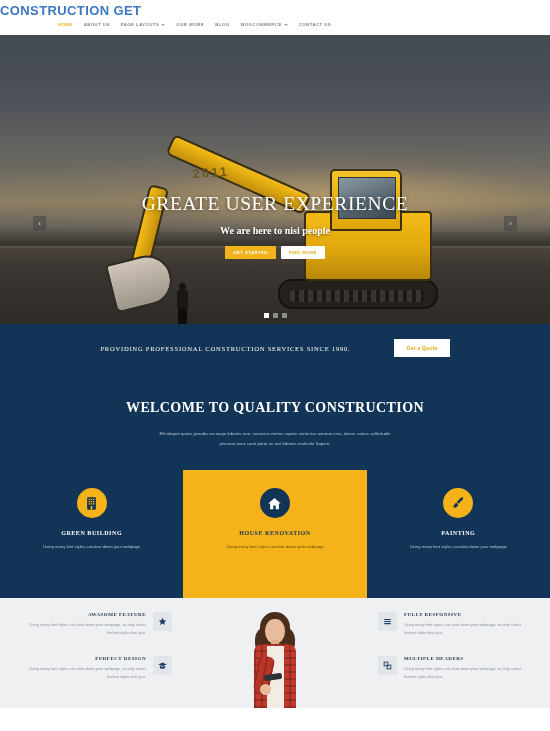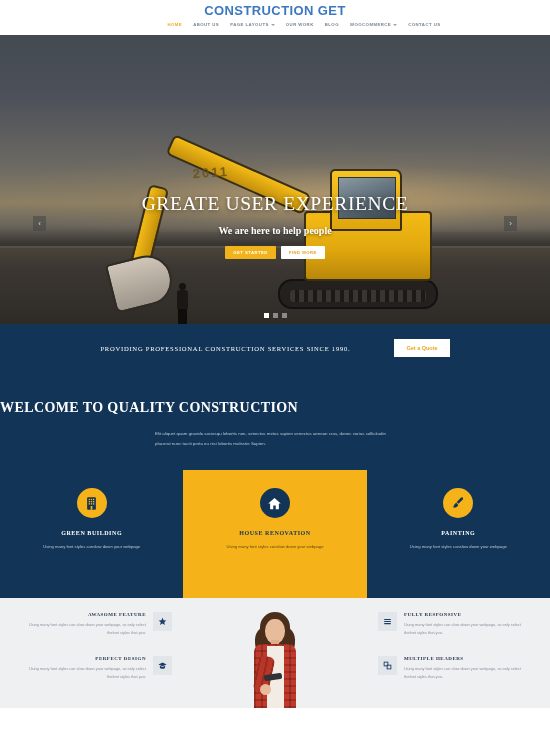--- a/index.html
+++ b/index.html
@@ -6,21 +6,21 @@
   html,body { width:550px; height:731px; overflow:hidden; }
   body {
     font-family:"Liberation Sans", sans-serif;
     background:#ffffff;
     -webkit-font-smoothing:antialiased;
   }
 
   
   .site-header {
     height:35px; background:#ffffff; position:relative;
-    display:flex; flex-direction:column; align-items:center;
+    display:flex; flex-direction:column; align-items:flex-start;
     padding-top:3px;
   }
   .logo {
     font-size:13px; font-weight:bold; letter-spacing:.4px;
     color:#3c78c0; font-family:"Liberation Sans", sans-serif;
   }
   .main-nav {
     display:flex; align-items:center; gap:11px;
     margin-top:4px; margin-left:58px;
   }
@@ -153,21 +153,21 @@
   .cta-text {
     font-family:"Liberation Serif", serif; font-size:6.6px;
     letter-spacing:.75px; color:#ffffff; text-transform:uppercase;
   }
   .cta-btn {
     background:#ffffff; color:#e8a923; font-size:5.5px; font-weight:bold;
     padding:6px 12px; white-space:nowrap;
   }
 
   
-  .welcome { background:#123456; padding:28px 0 0; text-align:left; }
+  .welcome { background:#123456; padding:28px 0 0; text-align:center; }
   .welcome h2 {
     font-family:"Liberation Serif", serif; font-weight:bold;
     font-size:14px; letter-spacing:.4px; color:#ffffff;
   }
   .welcome p {
     margin:13px auto 0; max-width:240px; font-size:4.4px; line-height:2.2;
     color:#b8c6d6;
   }
 
   
@@ -294,21 +294,21 @@
   </div>
 
   <div class="worker">
     <div class="head"></div>
       <div class="torso"></div>
       <div class="legs"></div>
   </div>
 
   <div class="hero-content">
     <div class="hero-title">GREATE USER EXPERIENCE</div>
-    <div class="hero-sub">We are here to help people</div>
+    <div class="hero-sub">We are here to nisi people</div>
     <div class="hero-btns">
       <div class="btn-hero btn-yellow">Get Started</div>
       <div class="btn-hero btn-white">Find More</div>
     </div>
   </div>
 
   <div class="slider-arrow arrow-left">‹</div>
   <div class="slider-arrow arrow-right">›</div>
 
   <div class="slider-dots">

